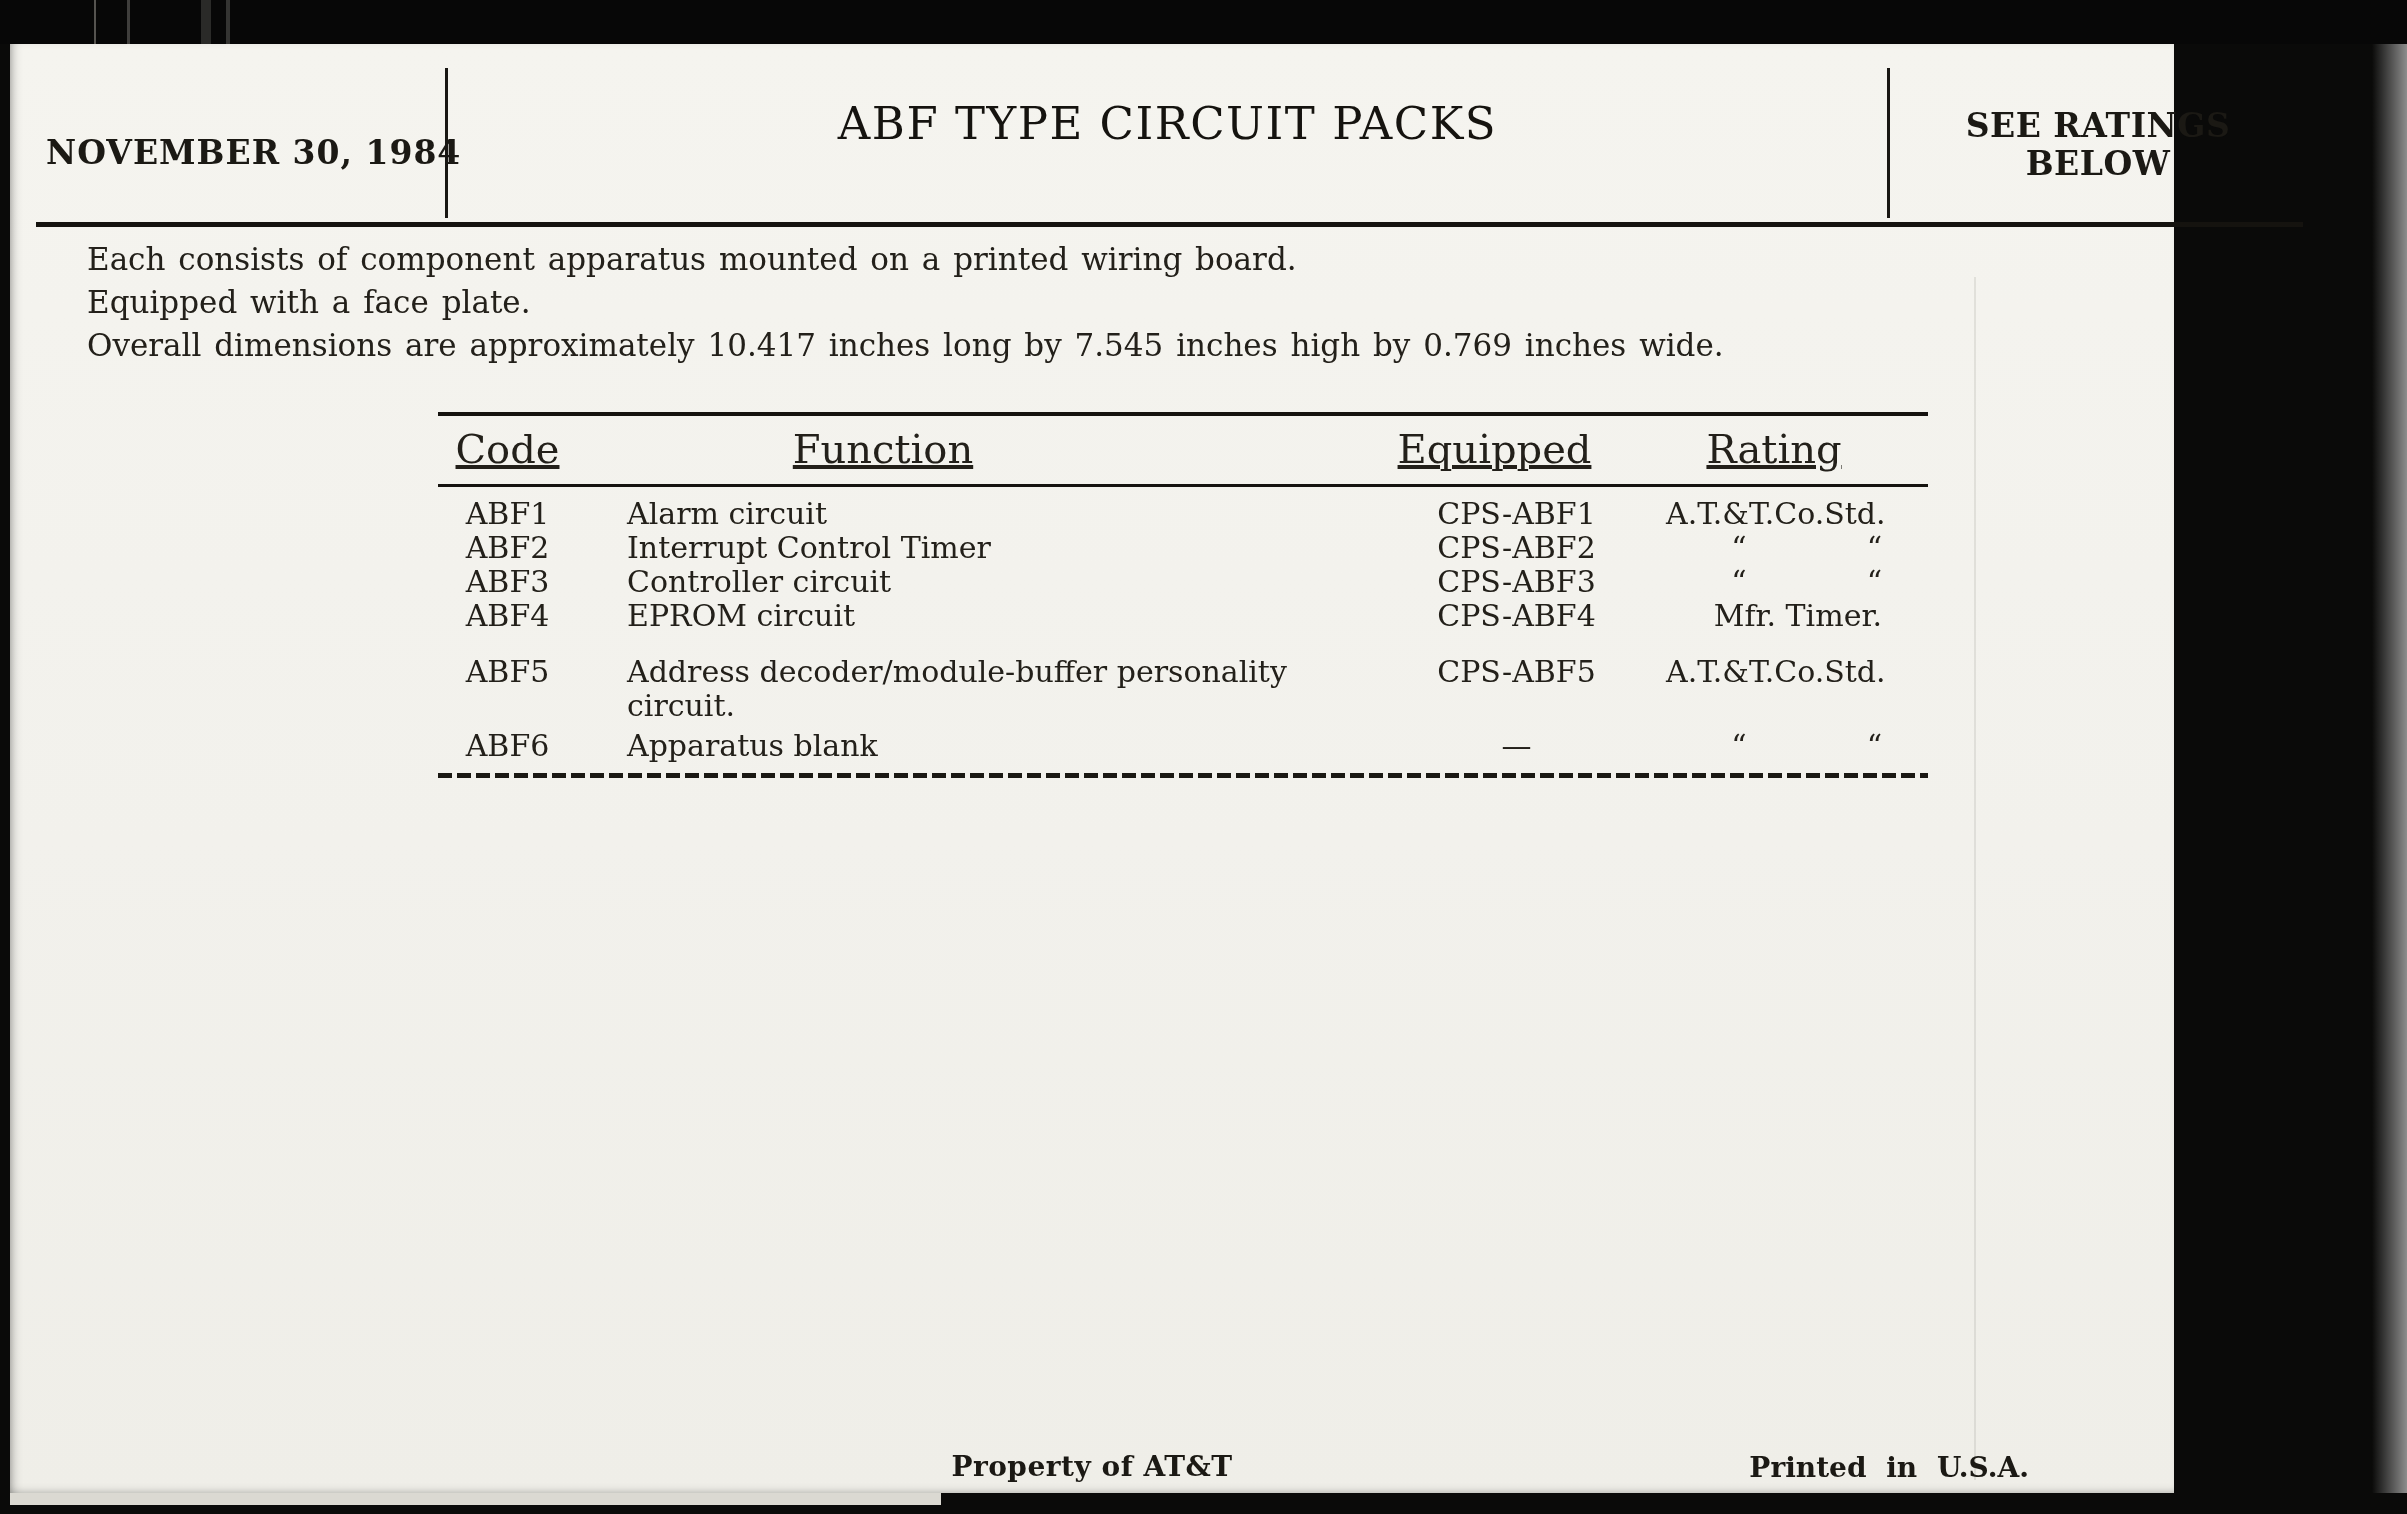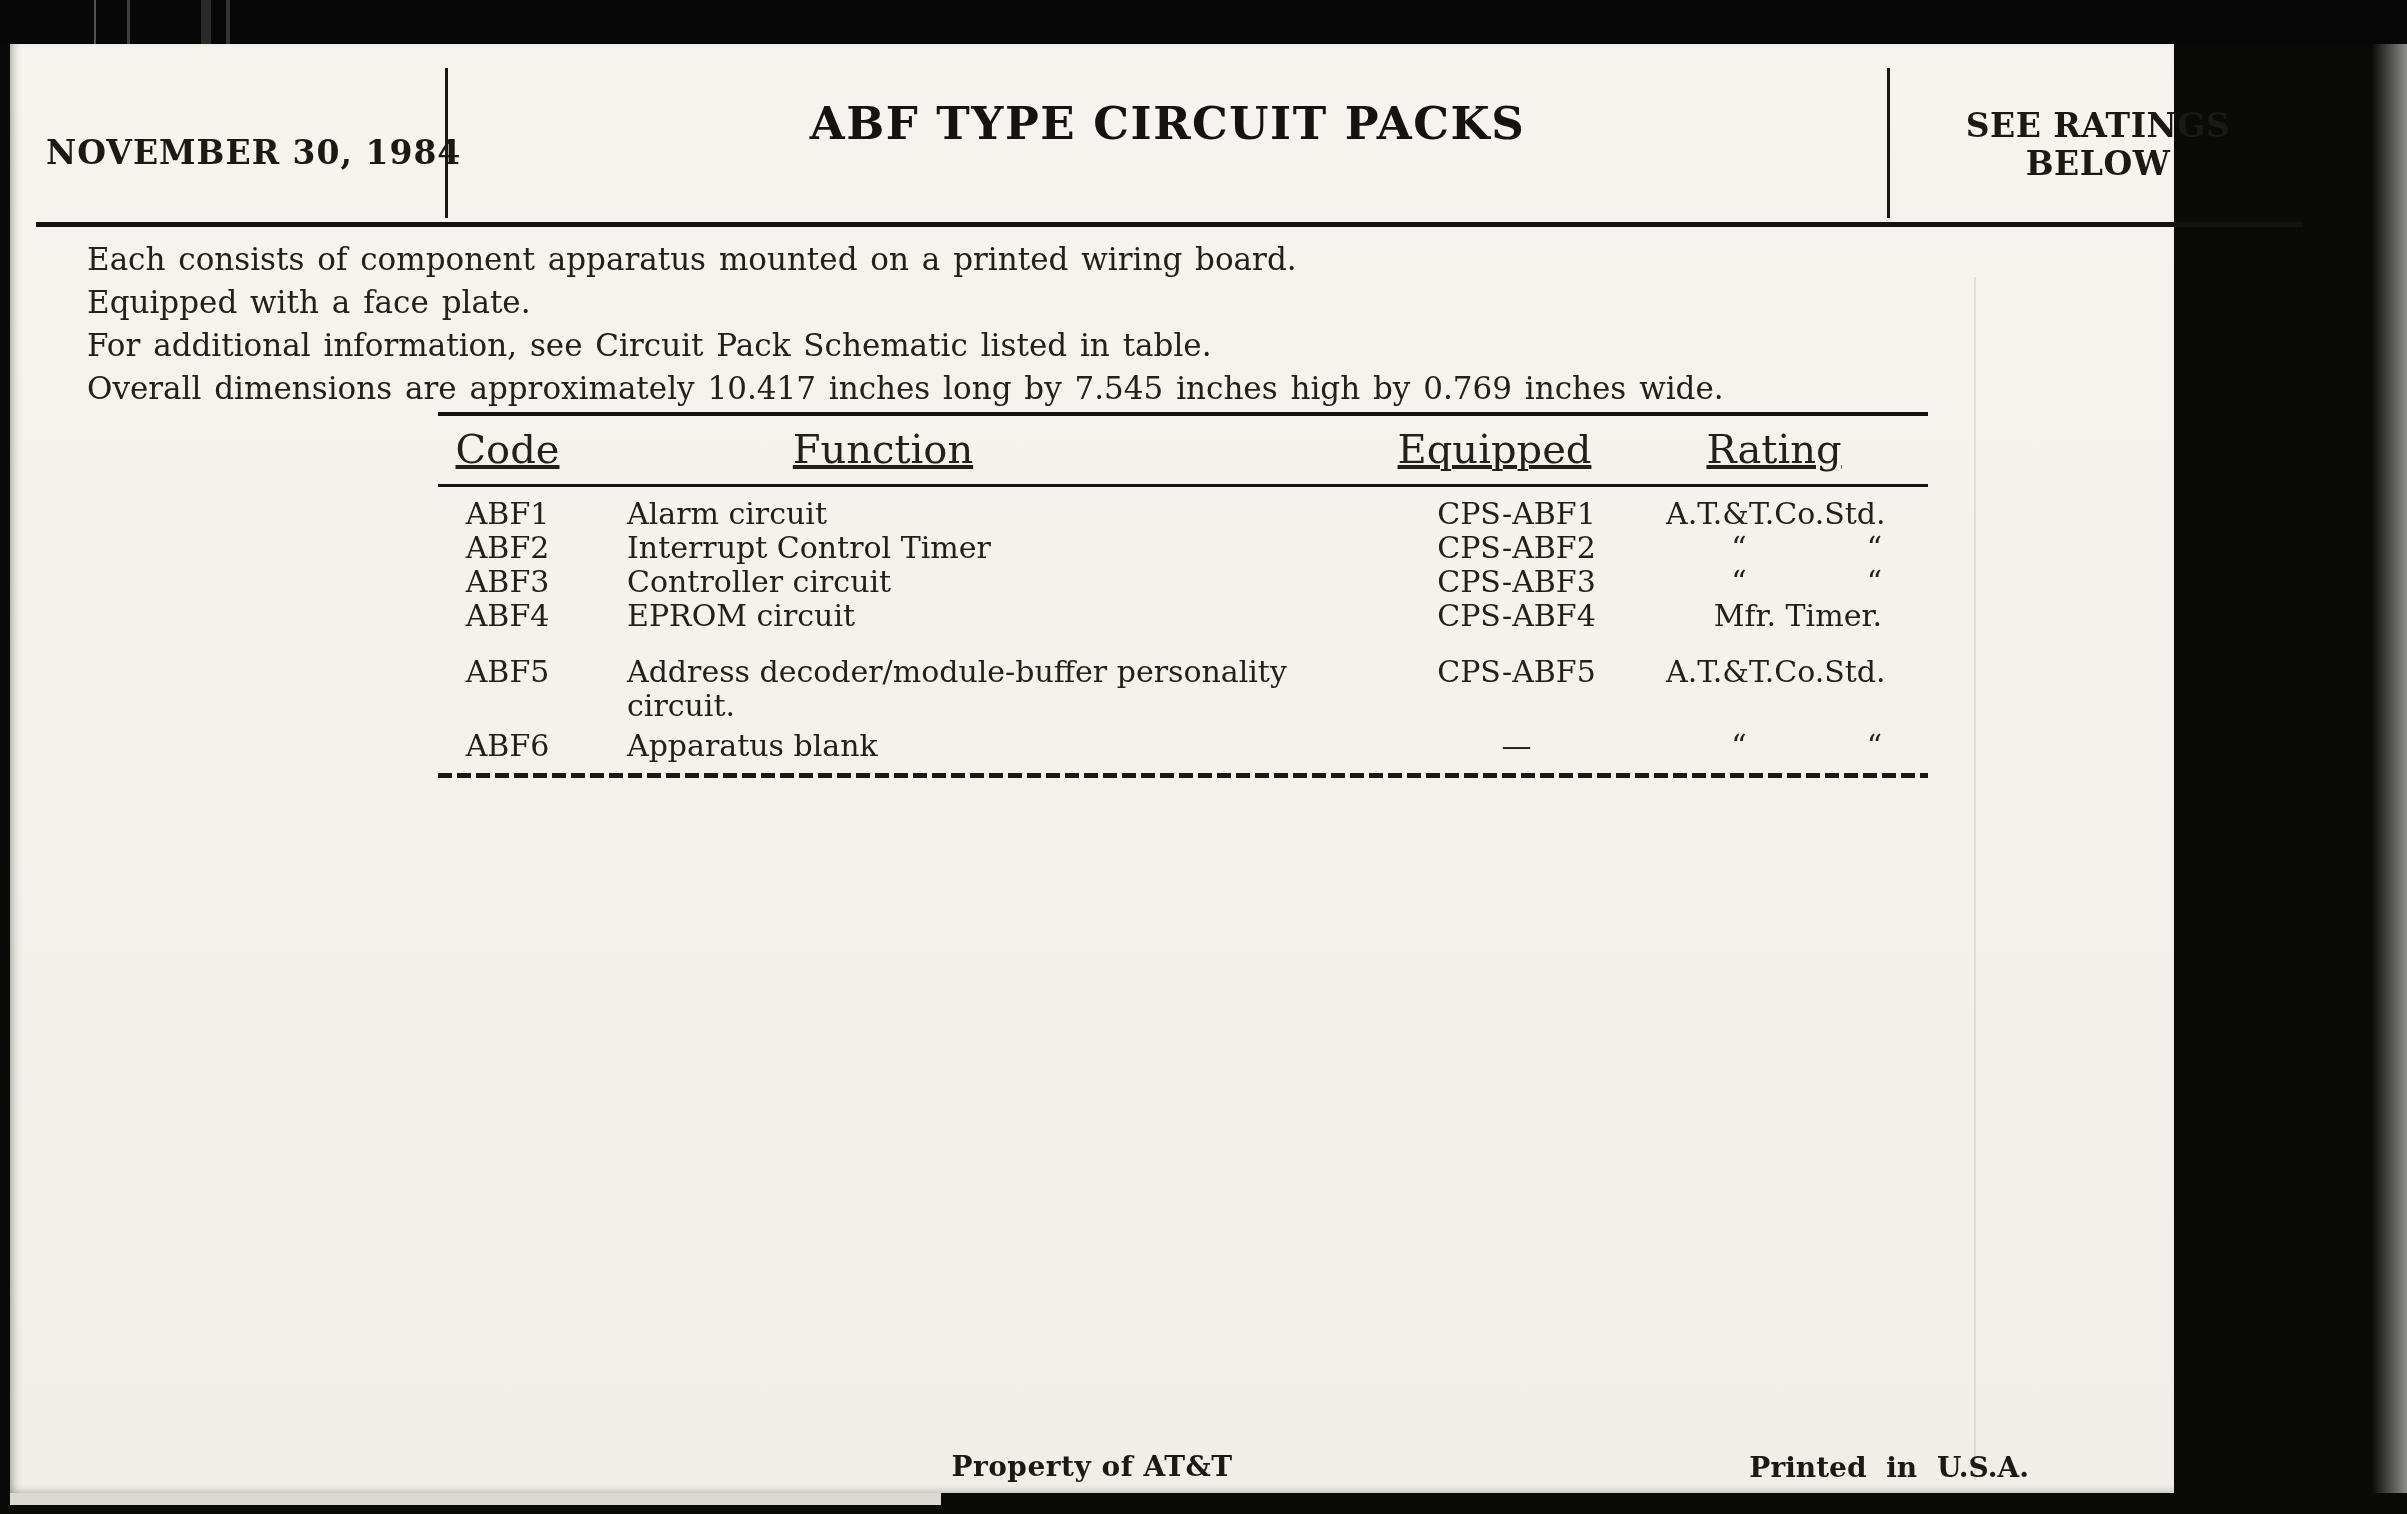--- a/index.html
+++ b/index.html
@@ -30,21 +30,21 @@
     background:linear-gradient(90deg, rgba(255,255,255,0) 0%, rgba(255,255,255,0.55) 100%); }
   .bottom-lip { position:absolute; left:10px; top:1493px; width:931px; height:12px; background:#dbd9d2; }
 
   
   .date { position:absolute; left:36px; top:89px; font-size:33px; font-weight:bold; letter-spacing:1px; color:#1b1914; }
   .divider { position:absolute; width:3px; height:150px; top:24px; background:#191713; }
   .divider-left  { left:435px; }
   .divider-right { left:1877px; }
   .page-title {
     position:absolute; left:438px; top:53px; width:1439px;
-    text-align:center; font-size:45px; font-weight:bold; letter-spacing:1.5px; color:#15130f;
+    text-align:center; font-size:45px; font-weight:normal; letter-spacing:1.5px; color:#15130f;
   }
   .ratings-note {
     position:absolute; left:1880px; top:63px; width:416px;
     text-align:center; font-size:33px; font-weight:bold; line-height:38px; letter-spacing:0.5px; color:#1b1914;
   }
   .header-rule { position:absolute; left:26px; top:178px; width:2267px; height:5px; background:#15130f; }
 
   
   .intro { position:absolute; left:77px; top:194px; font-size:31px; line-height:43px; word-spacing:3px; color:#23201a; }
 
@@ -102,21 +102,20 @@
     <div class="divider divider-right"></div>
     <div class="ratings-note">
       <div>SEE RATINGS</div>
       <div>BELOW</div>
     </div>
     <div class="header-rule"></div>
 
     <div class="intro">
       <div>Each consists of component apparatus mounted on a printed wiring board.</div>
       <div>Equipped with a face plate.</div>
-      <div>For additional information, see Circuit Pack Schematic listed in table.</div>
       <div>Overall dimensions are approximately 10.417 inches long by 7.545 inches high by 0.769 inches wide.</div>
     </div>
 
     <div class="cp-table">
       <div class="rule-top"></div>
       <div class="thead">
         <div class="th">Code</div>
         <div class="th th-function">Function</div>
         <div class="th th-schematic">Equipped</div>
         <div class="th th-rating">Rating</div>

